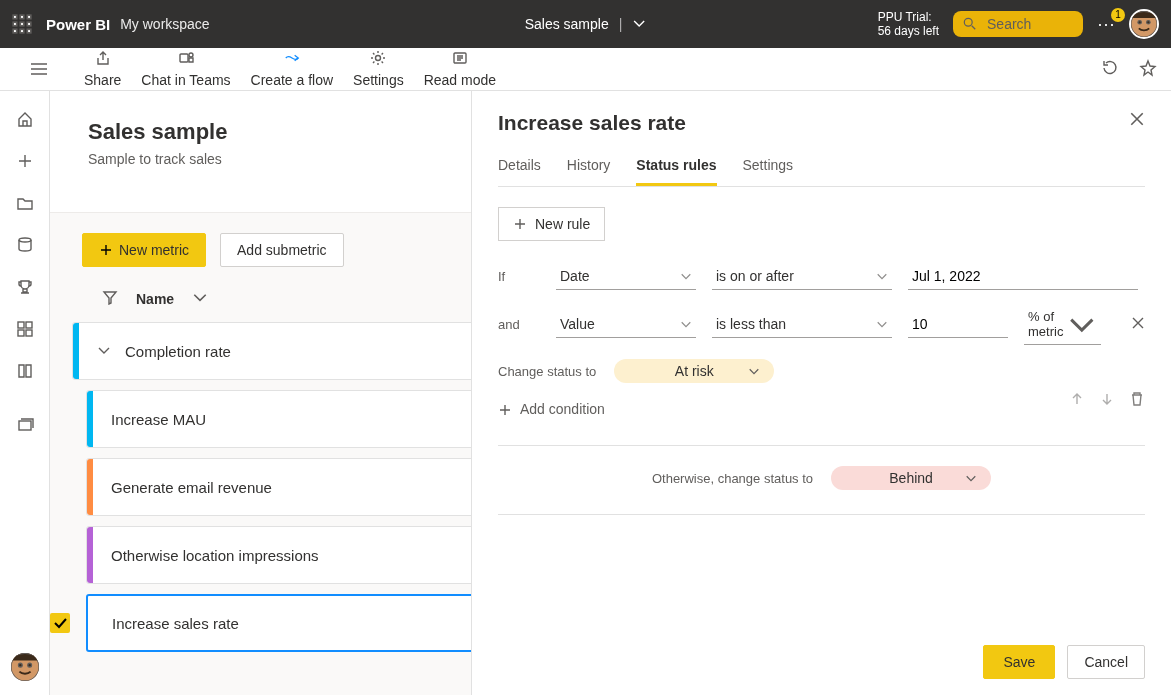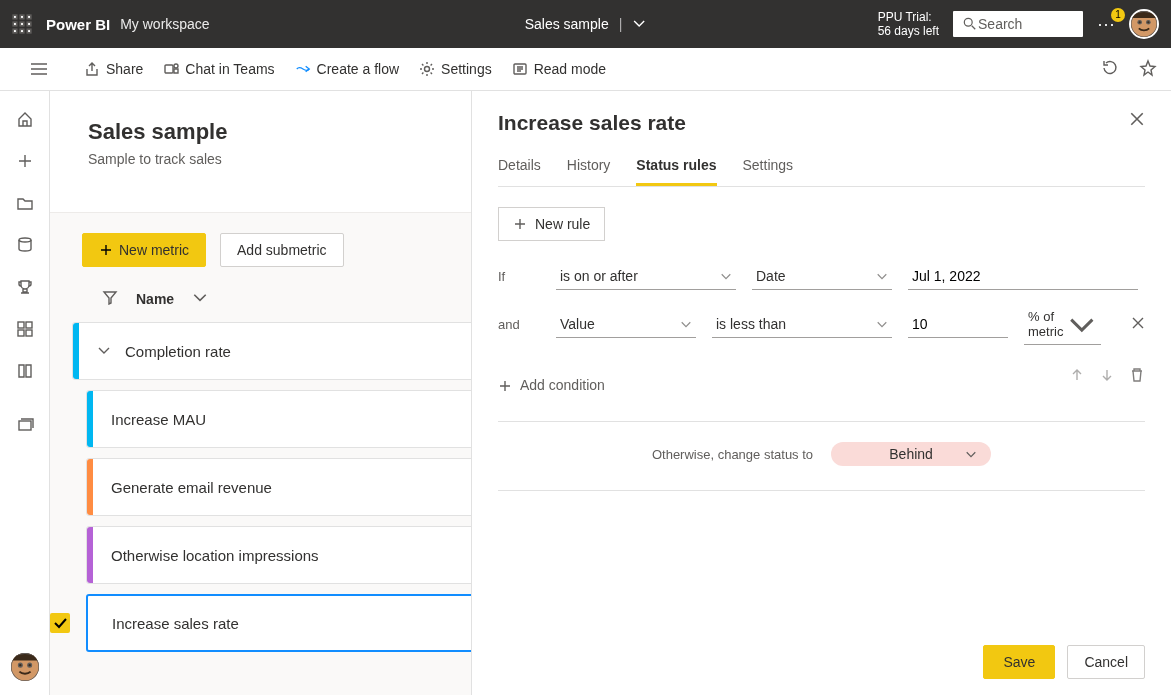--- a/index.html
+++ b/index.html
@@ -9,32 +9,32 @@
   .top-header { height: 48px; background: #323130; color: #fff; display: flex; align-items: center; padding: 0 12px; }
   .app-launcher-icon { width: 20px; height: 20px; display:flex; align-items:center; justify-content:center; cursor:pointer; }
   .app-launcher-icon svg { fill:#fff; }
   .brand { font-weight: 600; margin-left: 14px; font-size: 15px; }
   .workspace-name { margin-left: 10px; font-size: 14px; opacity: .9; }
   .top-center { position:absolute; left:50%; transform:translateX(-50%); display:flex; align-items:center; gap:10px; }
   .top-center .sep { opacity:.6; }
   .chev-down-white { width:14px; height:14px; }
   .top-right { margin-left:auto; display:flex; align-items:center; gap:14px; }
   .trial { font-size:12px; line-height:14px; text-align:left; }
-  .search-box { background:#ffffff; color:#605e5c; display:flex; align-items:center; gap:1px; padding:5px 10px; border-radius:1px; width:130px; }
+  .search-box { background:#eab308; color:#605e5c; display:flex; align-items:center; gap:10px; padding:5px 10px; border-radius:8px; width:130px; }
   .search-box svg { width:14px; height:14px; }
   .more-dots { position:relative; font-size:18px; cursor:pointer; }
   .notif-badge { position:absolute; top:-6px; right:-10px; background:#f2c811; color:#000; border-radius:50%; font-size:10px; width:14px; height:14px; display:flex; align-items:center; justify-content:center; }
   .avatar { width:30px; height:30px; border-radius:50%; background:#8b5e3c; border:2px solid #fff; overflow:hidden; }
   .avatar svg { width:100%; height:100%; }
 
   
   .action-bar { height:43px; border-bottom:1px solid #e1e1e1; display:flex; align-items:center; padding:0 14px; gap:20px; }
   .left-rail-toggle { width:50px; display:flex; justify-content:center; cursor:pointer; }
   .left-rail-toggle svg { width:18px; height:14px; }
-  .tool-item { display:flex; align-items:flex-end; gap:6px; cursor:pointer; color:#323130; }
+  .tool-item { display:flex; align-items:center; gap:6px; cursor:pointer; color:#323130;flex-direction:column; }
   .tool-item svg { width:16px; height:16px; }
   .action-right { margin-left:auto; display:flex; align-items:center; gap:20px; }
   .action-right svg { width:18px; height:18px; cursor:pointer; }
 
   
   .left-rail { position:absolute; top:91px; left:0; bottom:0; width:50px; border-right:1px solid #e1e1e1; display:flex; flex-direction:column; align-items:center; gap:22px; padding-top:18px; }
   .left-rail .rail-icon { width:20px; height:20px; display:flex; justify-content:center; align-items:center; cursor:pointer; color:#605e5c; }
   .left-rail .rail-icon svg { width:18px; height:18px; }
   .rail-avatar { margin-top:auto; margin-bottom:14px; width:28px; height:28px; border-radius:50%; background:#8b5e3c; overflow:hidden; }
   .rail-avatar svg { width:100%; height:100%;}
@@ -462,28 +462,28 @@
       <div class="new-rule-btn">
         <svg viewBox="0 0 14 14">
             <use href="#i-plus-sm"></use>
           </svg>
         <span>New rule</span>
       </div>
 
       <div class="rule-block">
         <div class="rule-line">
           <span class="rule-label">If</span>
+          <div class="drop small">
+              <span>Date</span>
+              <svg viewBox="0 0 14 14">
+                <use href="#i-chev-d"></use>
+              </svg>
+            </div>
           <div class="drop med">
               <span>is on or after</span>
-              <svg viewBox="0 0 14 14">
-                <use href="#i-chev-d"></use>
-              </svg>
-            </div>
-          <div class="drop small">
-              <span>Date</span>
               <svg viewBox="0 0 14 14">
                 <use href="#i-chev-d"></use>
               </svg>
             </div>
           <input class="text-input" style="width: 230px;" value="Jul 1, 2022">
         </div>
         <div class="rule-line">
           <span class="rule-label">and</span>
           <div class="drop small">
               <span>Value</span>
@@ -500,20 +500,29 @@
           <input class="text-input" value="10" style="">
           <div class="unit-drop">
               <span>% of metric</span>
               <svg viewBox="0 0 14 14">
                 <use href="#i-chev-d"></use>
               </svg>
             </div>
           <div class="remove-rule"><svg viewBox="0 0 14 14">
                 <use href="#i-x"></use>
               </svg></div>
+        </div>
+        <div class="change-row">
+          <span style="color:#605e5c;font-size:13px">Change status to</span>
+          <div class="status-pill atrisk">
+            <span>At risk</span>
+            <svg viewBox="0 0 14 14">
+                <use href="#i-chev-d"></use>
+              </svg>
+          </div>
         </div>
         <div class="cond-footer-row">
           <div class="add-cond">
             <svg viewBox="0 0 14 14">
                 <use href="#i-plus-sm"></use>
               </svg>
             <span>Add condition</span>
           </div>
           <div class="cond-actions">
             <span><svg viewBox="0 0 16 16">

